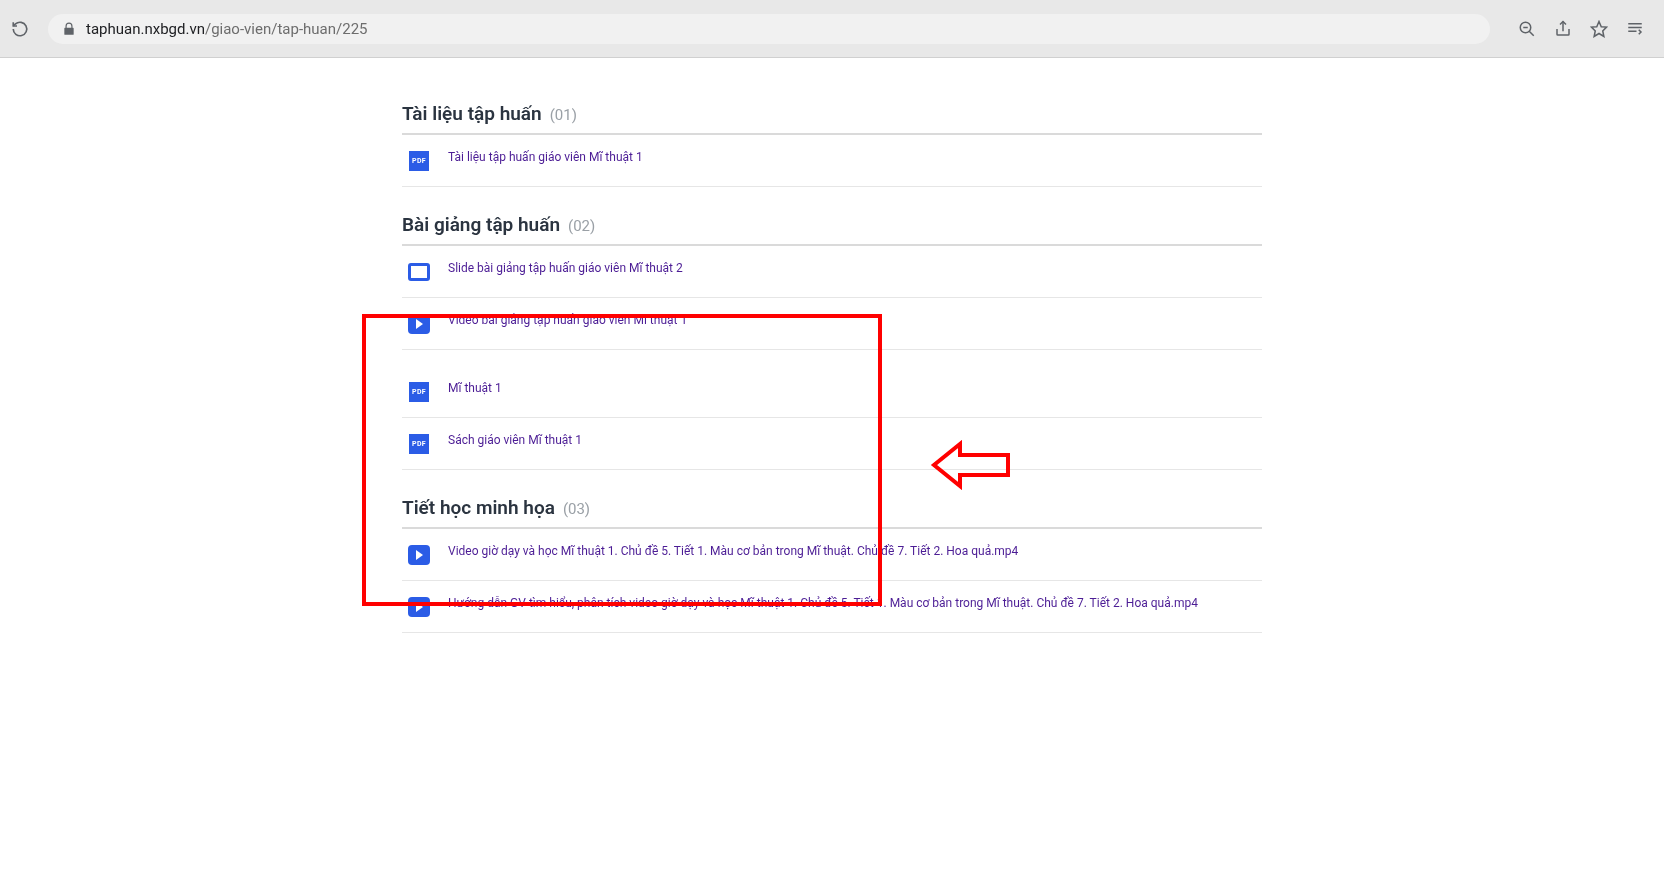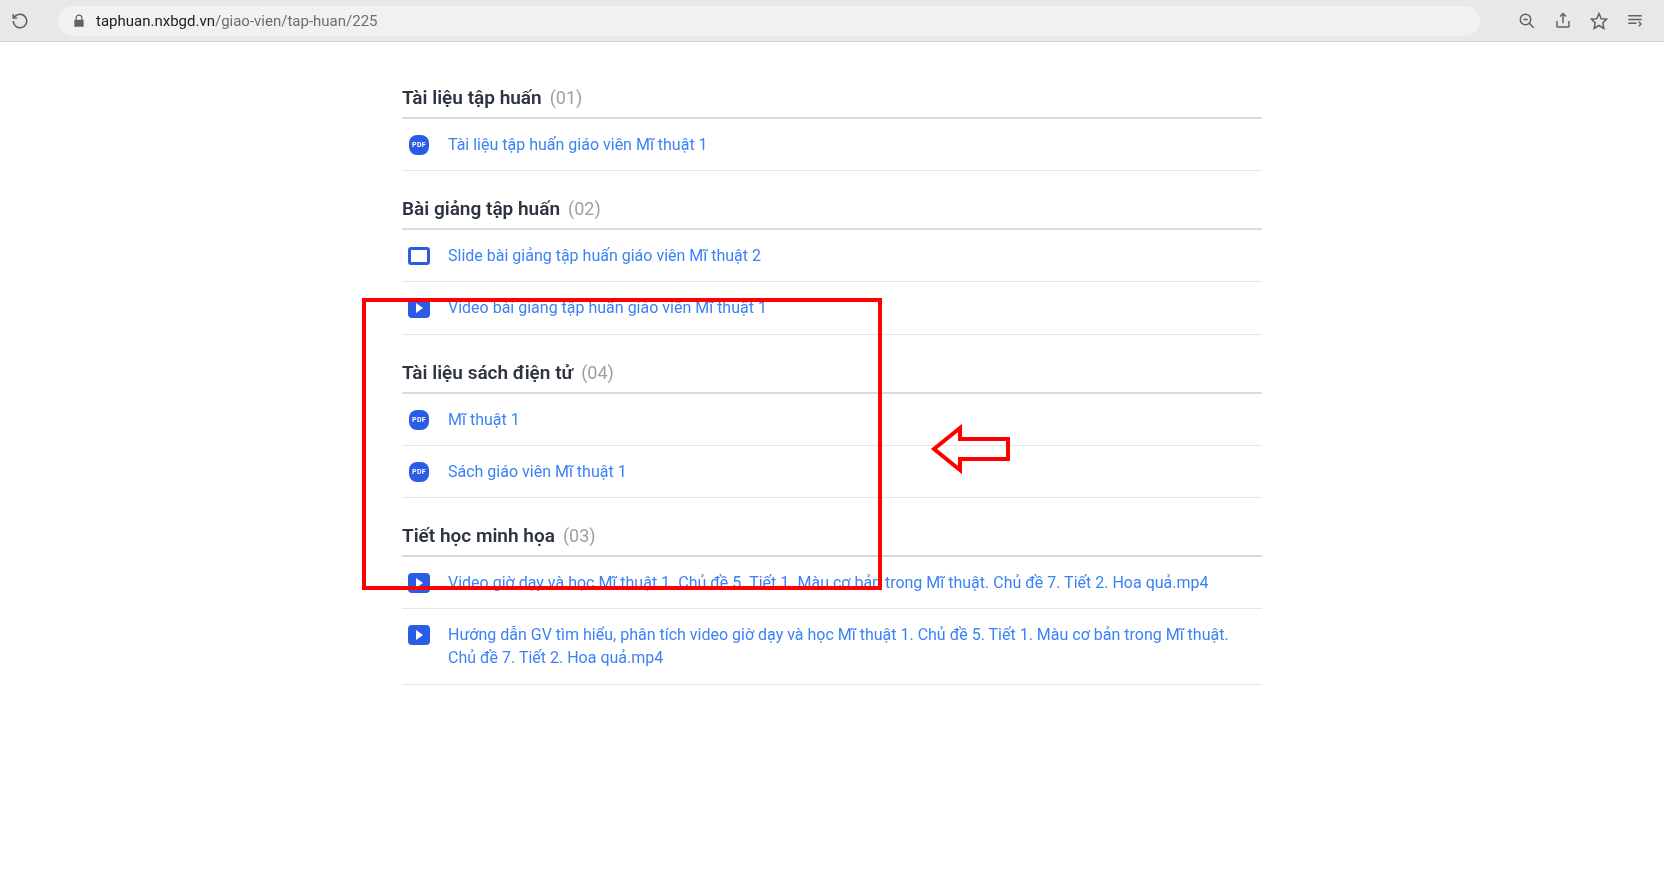--- a/index.html
+++ b/index.html
@@ -2,27 +2,27 @@
 <html><head>
   <meta charset="utf-8">
   <style>
     * { box-sizing: border-box; margin: 0; padding: 0; }
     body {
       font-family: -apple-system, BlinkMacSystemFont, "Segoe UI", Roboto, Arial, sans-serif;
       background: #fff;
       color: #333;
     }
     .browser-bar {
-      height: 42px;
+      height: 58px;
       background: #e8e8e8;
       display: flex;
       align-items: center;
       padding: 0 10px;
       border-bottom: 1px solid #d0d0d0;
-      gap: 28px;
+      gap: 18px;
     }
     .reload-icon {
       width: 20px; height: 20px;
       display: flex; align-items: center; justify-content: center;
       cursor: pointer;
       color: #5f6368;
     }
     .address-pill {
       flex: 1;
       height: 30px;
@@ -56,46 +56,46 @@
       gap: 8px;
       padding: 10px 0 8px 0;
       border-bottom: 2px solid #dadada;
     }
     .section-title {
       font-size: 19px;
       font-weight: 600;
       color: #2b3440;
     }
     .section-count {
-      font-size: 18px;
+      font-size: 15px;
       color: #9aa0a6;
     }
     .item {
       display: flex;
       align-items: flex-start;
       gap: 18px;
       padding: 14px 6px;
       border-bottom: 1px solid #e6e6e6;
       cursor: pointer;
     }
     .item-icon {
       width: 22px; height: 22px;
       flex-shrink: 0;
       display: flex; align-items: center; justify-content: center;
       margin-top: 1px;
     }
     .item-label {
-      font-size: 16px;
-      color: #3b82f6;
+      font-size: 12px;
+      color: #4c1d95;
       line-height: 1.45;
     }
     .icon-pdf {
       width: 20px; height: 20px;
       background: #2b5ce6;
-      border-radius: 8px;
+      border-radius: 0;
       color: #fff;
       font-size: 7px;
       font-weight: 700;
       display: flex; align-items: center; justify-content: center;
       letter-spacing: 0.3px;
     }
     .icon-slide {
       width: 22px; height: 18px;
       border: 3px solid #2b5ce6;
       border-radius: 3px;
@@ -226,24 +226,20 @@
     </div>
     <div class="item">
       <div class="item-icon">
           <div class="icon-video"></div>
         </div>
       <div class="item-label">Video bài giảng tập huấn giáo viên Mĩ thuật 1</div>
     </div>
   </div>
 
   <div class="section">
-    <div class="section-header">
-      <span class="section-title">Tài liệu sách điện tử</span>
-      <span class="section-count">(04)</span>
-    </div>
     <div class="item">
       <div class="item-icon">
           <div class="icon-pdf">PDF</div>
         </div>
       <div class="item-label">Mĩ thuật 1</div>
     </div>
     <div class="item">
       <div class="item-icon">
           <div class="icon-pdf">PDF</div>
         </div>

